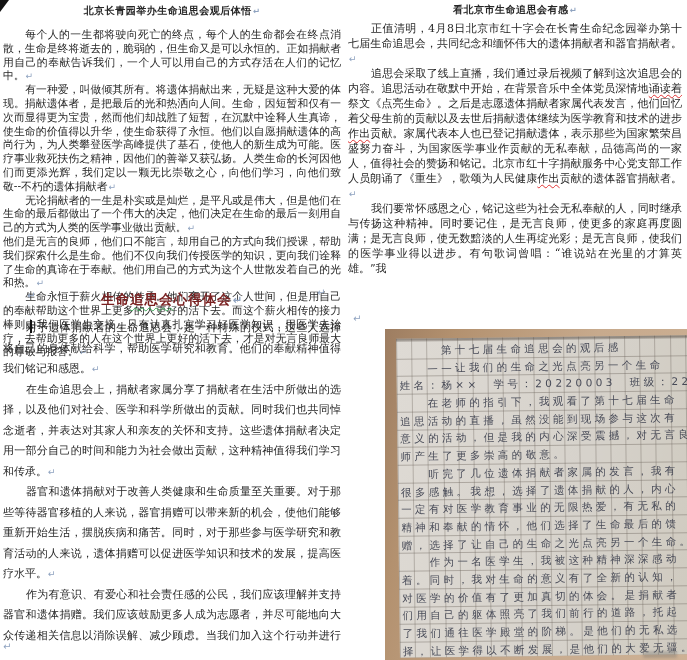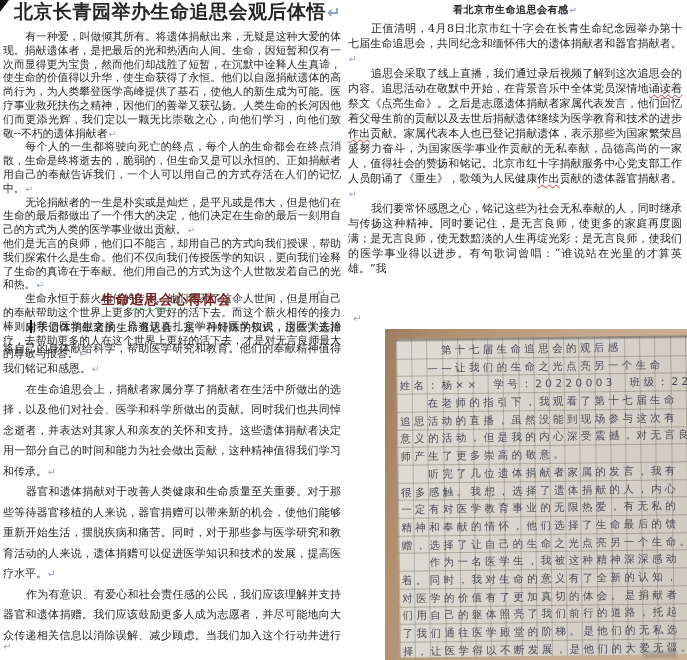--- a/index.html
+++ b/index.html
@@ -5,21 +5,21 @@
   html,body{margin:0;padding:0;background:#fff;}
   .page{
     position:relative;width:687px;height:660px;background:#ffffff;
     overflow:hidden;font-family:"DejaVu Serif","Liberation Serif",serif;color:#262626;
   }
   
   .cursor-arrow{position:absolute;left:0;top:0;width:0;height:0;
     border-left:9px solid #121212;border-bottom:12px solid transparent;}
   
   .doc1{position:absolute;left:3px;top:1px;width:338px;}
-  .doc1 h1{margin:0 0 7px 0;font-size:19px;line-height:20px;font-weight:bold;text-align:right;letter-spacing:.5px;}
+  .doc1 h1{margin:0 0 7px 0;font-size:10px;line-height:20px;font-weight:bold;text-align:center;letter-spacing:.5px;}
   .doc1 .body p{margin:0;font-size:10.8px;line-height:13.8px;text-align:justify;text-indent:2.05em;}
   .doc1 .body p:nth-child(4){text-indent:0;}
   
   .pilcrow{color:#8fa3c0;font-family:"DejaVu Sans",sans-serif;font-size:.85em;padding-left:1px;}
   .stray{position:absolute;color:#8fa3c0;font-family:"DejaVu Sans",sans-serif;font-size:10px;}
   .stray-l{left:27px;top:290px;}
   .stray-r{left:317px;top:287px;}
   .stray-bl{left:3px;top:641px;}
   .stray-r3{left:353px;top:313px;}
   
@@ -55,22 +55,22 @@
 </head>
 <body>
 
 <div class="page">
 
   <div class="cursor-arrow"></div>
 
   <section class="doc1">
     <h1><span>北京长青园举办生命追思会观后体悟</span><span class="pilcrow">↵</span></h1>
     <div class="body">
+        <p>每个人的一生都将驶向死亡的终点，每个人的生命都会在终点消散，生命是终将逝去的，脆弱的，但生命又是可以永恒的。正如捐献者用自己的奉献告诉我们，一个人可以用自己的方式存活在人们的记忆中。<span class="pilcrow">↵</span></p>
         <p>有一种爱，叫做倾其所有。将遗体捐献出来，无疑是这种大爱的体现。捐献遗体者，是把最后的光和热洒向人间。生命，因短暂和仅有一次而显得更为宝贵，然而他们却战胜了短暂，在沉默中诠释人生真谛，使生命的价值得以升华，使生命获得了永恒。他们以自愿捐献遗体的高尚行为，为人类攀登医学高峰提供了基石，使他人的新生成为可能。医疗事业救死扶伤之精神，因他们的善举又获弘扬。人类生命的长河因他们而更添光辉，我们定以一颗无比崇敬之心，向他们学习，向他们致敬--不朽的遗体捐献者<span class="pilcrow">↵</span></p>
-        <p>每个人的一生都将驶向死亡的终点，每个人的生命都会在终点消散，生命是终将逝去的，脆弱的，但生命又是可以永恒的。正如捐献者用自己的奉献告诉我们，一个人可以用自己的方式存活在人们的记忆中。<span class="pilcrow">↵</span></p>
         <p>无论捐献者的一生是朴实或是灿烂，是平凡或是伟大，但是他们在生命的最后都做出了一个伟大的决定，他们决定在生命的最后一刻用自己的方式为人类的医学事业做出贡献。<span class="pilcrow">↵</span></p>
         <p>他们是无言的良师，他们口不能言，却用自己的方式向我们授课，帮助我们探索什么是生命。他们不仅向我们传授医学的知识，更向我们诠释了生命的真谛在于奉献。他们用自己的方式为这个人世散发着自己的光和热。<span class="pilcrow">↵</span></p>
         <p>生命永恒于薪火相传的传承。他们离开了这个人世间，但是用自己的奉献帮助这个世界上更多的人更好的活下去。而这个薪火相传的接力棒则由我们医学生交接，只有认真扎实学习好医学知识，用医学去治疗，去帮助更多的人在这个世界上更好的活下去，才是对无言良师最大的尊敬与报答。<span class="pilcrow">↵</span></p>
       </div>
   </section>
 
   <div class="stray stray-l">↵</div>
   <div class="stray stray-r">↵</div>
 
   <section class="doc2">

